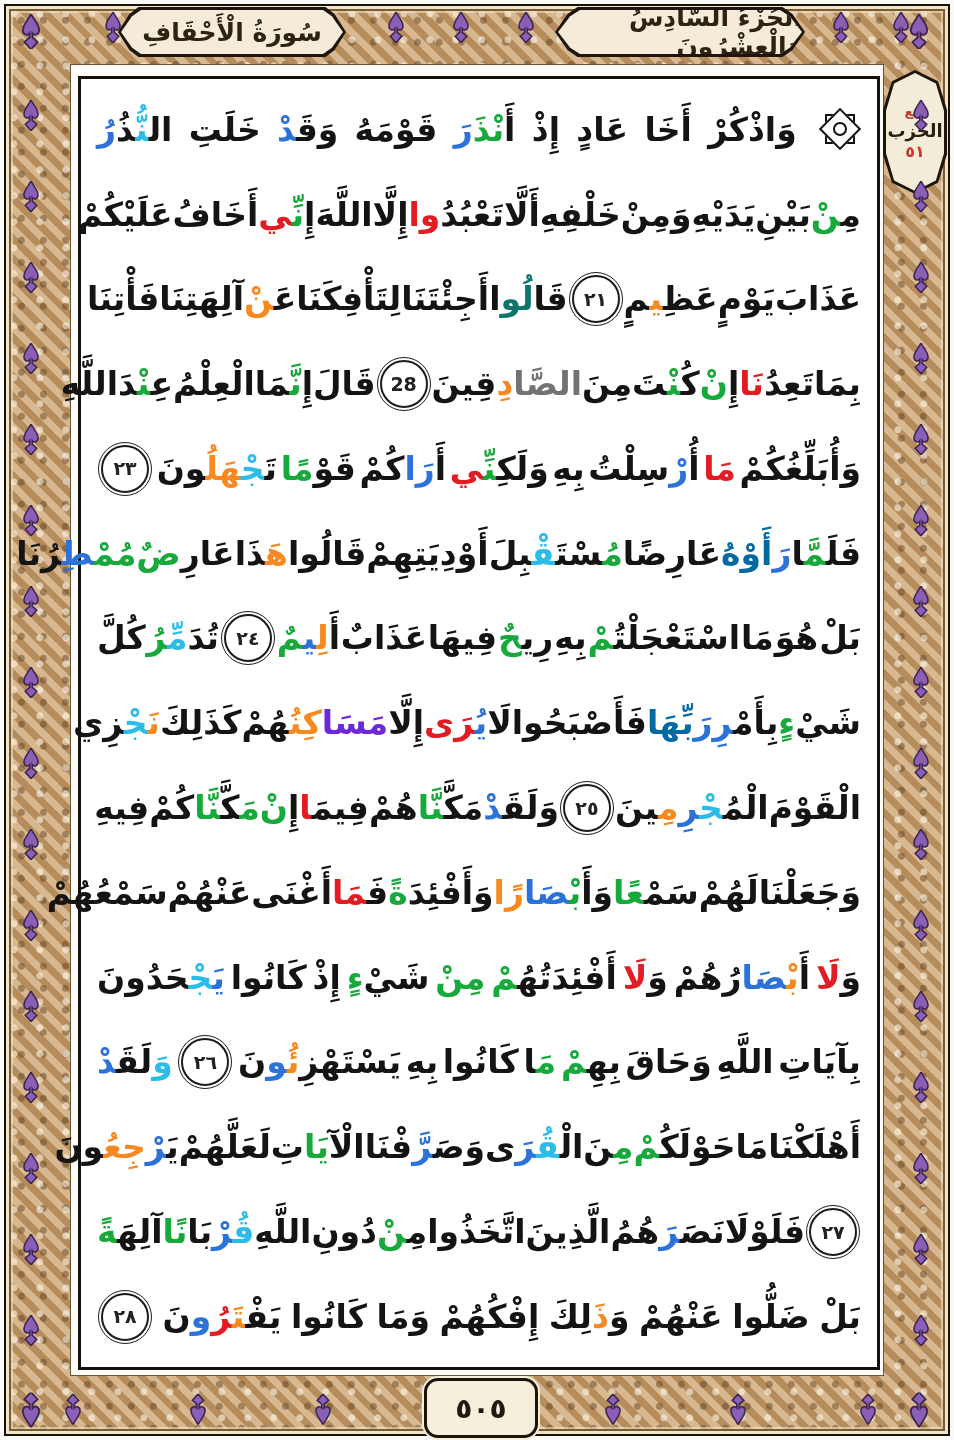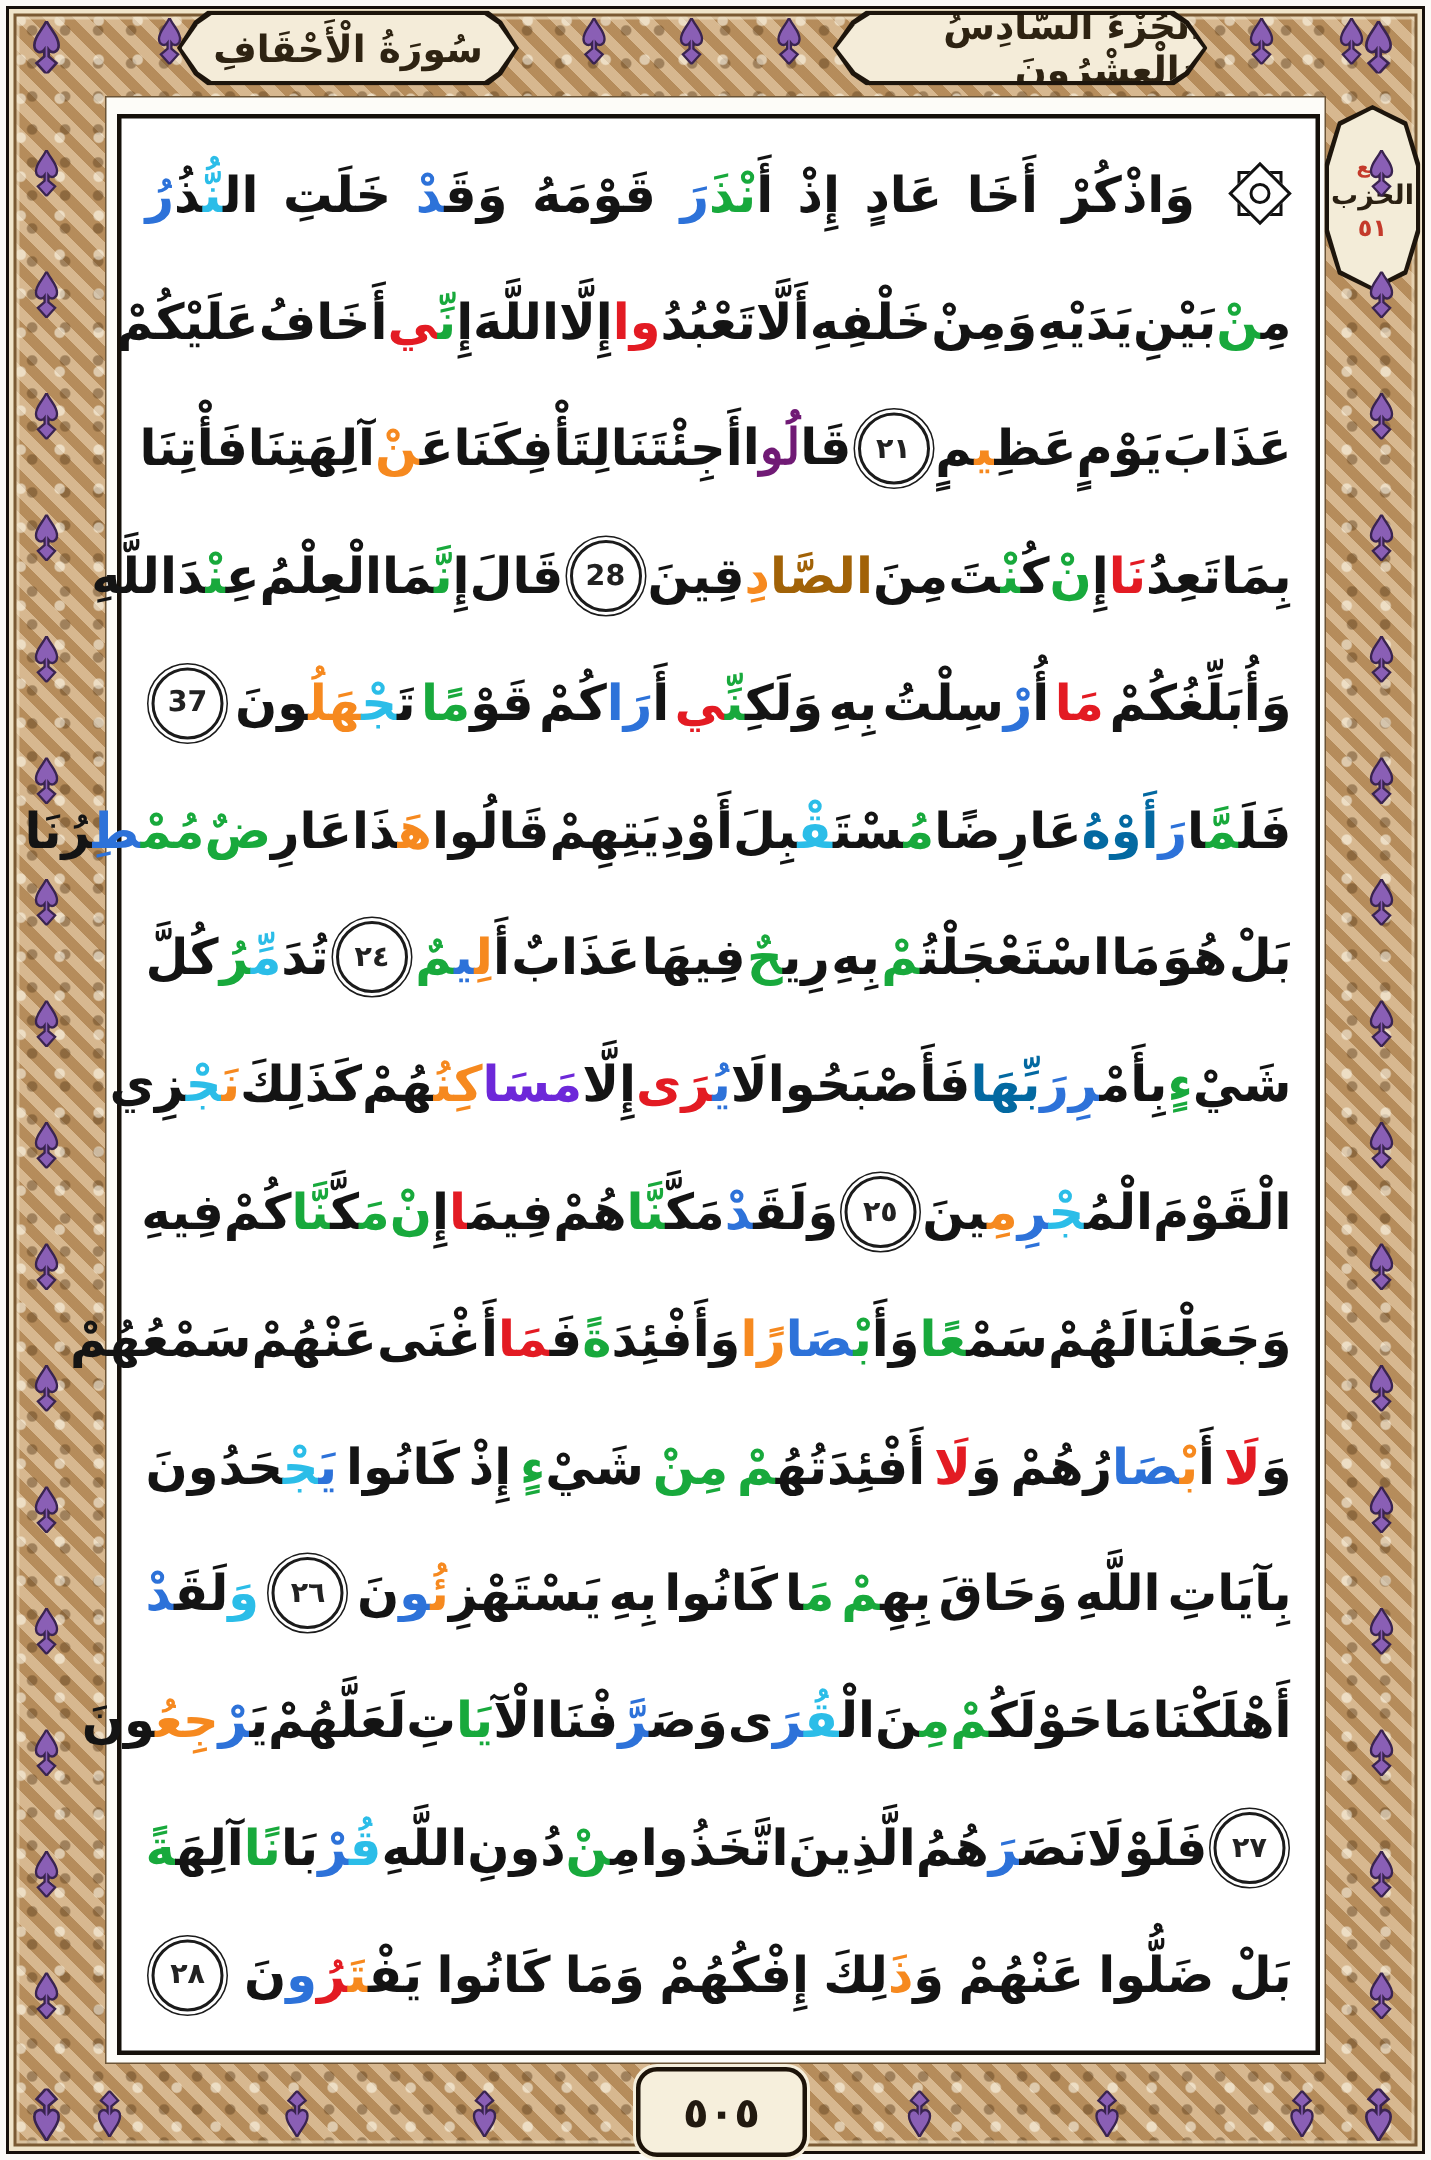--- a/index.html
+++ b/index.html
@@ -157,51 +157,51 @@
           <span class="word"><span style="color: rgb(20, 20, 20);">اللَّهَ</span></span>
           <span class="word"><span style="color: rgb(20, 20, 20);">إِ</span><span style="color: rgb(24, 169, 60);">نِّ</span><span style="color: rgb(227, 27, 35);">ي</span></span>
           <span class="word"><span style="color: rgb(20, 20, 20);">أَخَافُ</span></span>
           <span class="word"><span style="color: rgb(20, 20, 20);">عَلَيْكُمْ</span></span>
         </div>
         <div class="line">
           <span class="word"><span style="color: rgb(20, 20, 20);">عَذَابَ</span></span>
           <span class="word"><span style="color: rgb(20, 20, 20);">يَوْمٍ</span></span>
           <span class="word"><span style="color: rgb(20, 20, 20);">عَظِ</span><span style="color: rgb(246, 137, 31);">ي</span><span style="color: rgb(20, 20, 20);">مٍ</span></span>
           <span class="verse">٢١</span>
-          <span class="word"><span style="color: rgb(20, 20, 20);">قَا</span><span style="color: #701a75; font-family: Liberation Serif, serif;">لُو</span><span style="color: rgb(20, 20, 20);">ا</span></span>
+          <span class="word"><span style="color: rgb(20, 20, 20);">قَا</span><span style="color: #0f766e;">لُو</span><span style="color: rgb(20, 20, 20);">ا</span></span>
           <span class="word"><span style="color: rgb(20, 20, 20);">أَجِئْتَنَا</span></span>
           <span class="word"><span style="color: rgb(20, 20, 20);">لِتَأْفِكَنَا</span></span>
           <span class="word"><span style="color: rgb(20, 20, 20);">عَ</span><span style="color: rgb(246, 137, 31);">نْ</span></span>
           <span class="word"><span style="color: rgb(20, 20, 20);">آلِهَتِنَا</span></span>
           <span class="word"><span style="color: rgb(20, 20, 20);">فَأْتِنَا</span></span>
         </div>
         <div class="line">
           <span class="word"><span style="color: rgb(20, 20, 20);">بِمَا</span></span>
           <span class="word"><span style="color: rgb(20, 20, 20);">تَعِدُ</span><span style="color: rgb(227, 27, 35);">نَا</span></span>
           <span class="word"><span style="color: rgb(20, 20, 20);">إِ</span><span style="color: rgb(24, 169, 60);">نْ</span></span>
           <span class="word"><span style="color: rgb(20, 20, 20);">كُ</span><span style="color: rgb(24, 169, 60);">نْ</span><span style="color: rgb(20, 20, 20);">تَ</span></span>
           <span class="word"><span style="color: rgb(20, 20, 20);">مِنَ</span></span>
-          <span class="word"><span style="color: #a16207;">الصَّا</span><span style="color: rgb(246, 137, 31);">دِ</span><span style="color: rgb(20, 20, 20);">قِينَ</span></span>
+          <span class="word"><span style="color: #737373;">الصَّا</span><span style="color: rgb(246, 137, 31);">دِ</span><span style="color: rgb(20, 20, 20);">قِينَ</span></span>
           <span class="verse">28</span>
           <span class="word"><span style="color: rgb(20, 20, 20);">قَالَ</span></span>
           <span class="word"><span style="color: rgb(20, 20, 20);">إِ</span><span style="color: rgb(24, 169, 60);">نَّ</span><span style="color: rgb(20, 20, 20);">مَا</span></span>
           <span class="word"><span style="color: rgb(20, 20, 20);">الْعِلْمُ</span></span>
           <span class="word"><span style="color: rgb(20, 20, 20);">عِ</span><span style="color: rgb(24, 169, 60);">نْ</span><span style="color: rgb(20, 20, 20);">دَ</span></span>
           <span class="word"><span style="color: rgb(20, 20, 20);">اللَّهِ</span></span>
         </div>
         <div class="line">
           <span class="word"><span style="color: rgb(20, 20, 20);">وَأُبَلِّغُكُمْ</span></span>
           <span class="word"><span style="color: rgb(227, 27, 35);">مَا</span></span>
           <span class="word"><span style="color: rgb(20, 20, 20);">أُ</span><span style="color: rgb(45, 114, 217);">رْ</span><span style="color: rgb(20, 20, 20);">سِلْتُ</span></span>
           <span class="word"><span style="color: rgb(20, 20, 20);">بِهِ</span></span>
           <span class="word"><span style="color: rgb(20, 20, 20);">وَلَكِ</span><span style="color: rgb(24, 169, 60);">نِّ</span><span style="color: rgb(227, 27, 35);">ي</span></span>
           <span class="word"><span style="color: rgb(20, 20, 20);">أَ</span><span style="color: rgb(45, 114, 217);">رَا</span><span style="color: rgb(20, 20, 20);">كُمْ</span></span>
           <span class="word"><span style="color: rgb(20, 20, 20);">قَوْ</span><span style="color: rgb(24, 169, 60);">مًا</span></span>
           <span class="word"><span style="color: rgb(20, 20, 20);">تَ</span><span style="color: rgb(43, 189, 232);">جْ</span><span style="color: rgb(246, 137, 31);">هَلُ</span><span style="color: rgb(20, 20, 20);">ونَ</span></span>
-          <span class="verse">37</span>
+          <span class="verse">٢٣</span>
         </div>
         <div class="line">
           <span class="word"><span style="color: rgb(20, 20, 20);">فَلَ</span><span style="color: rgb(24, 169, 60);">مَّ</span><span style="color: rgb(20, 20, 20);">ا</span></span>
           <span class="word"><span style="color: rgb(45, 114, 217);">رَ</span><span style="color: #0369a1;">أَوْهُ</span></span>
           <span class="word"><span style="color: rgb(20, 20, 20);">عَارِضًا</span></span>
           <span class="word"><span style="color: rgb(24, 169, 60);">مُ</span><span style="color: rgb(20, 20, 20);">سْتَ</span><span style="color: rgb(43, 189, 232);">قْ</span><span style="color: rgb(20, 20, 20);">بِلَ</span></span>
           <span class="word"><span style="color: rgb(20, 20, 20);">أَوْدِيَتِهِمْ</span></span>
           <span class="word"><span style="color: rgb(20, 20, 20);">قَالُوا</span></span>
           <span class="word"><span style="color: rgb(246, 137, 31);">هَ</span><span style="color: rgb(20, 20, 20);">ذَا</span></span>
           <span class="word"><span style="color: rgb(20, 20, 20);">عَارِ</span><span style="color: rgb(24, 169, 60);">ضٌ</span></span>

